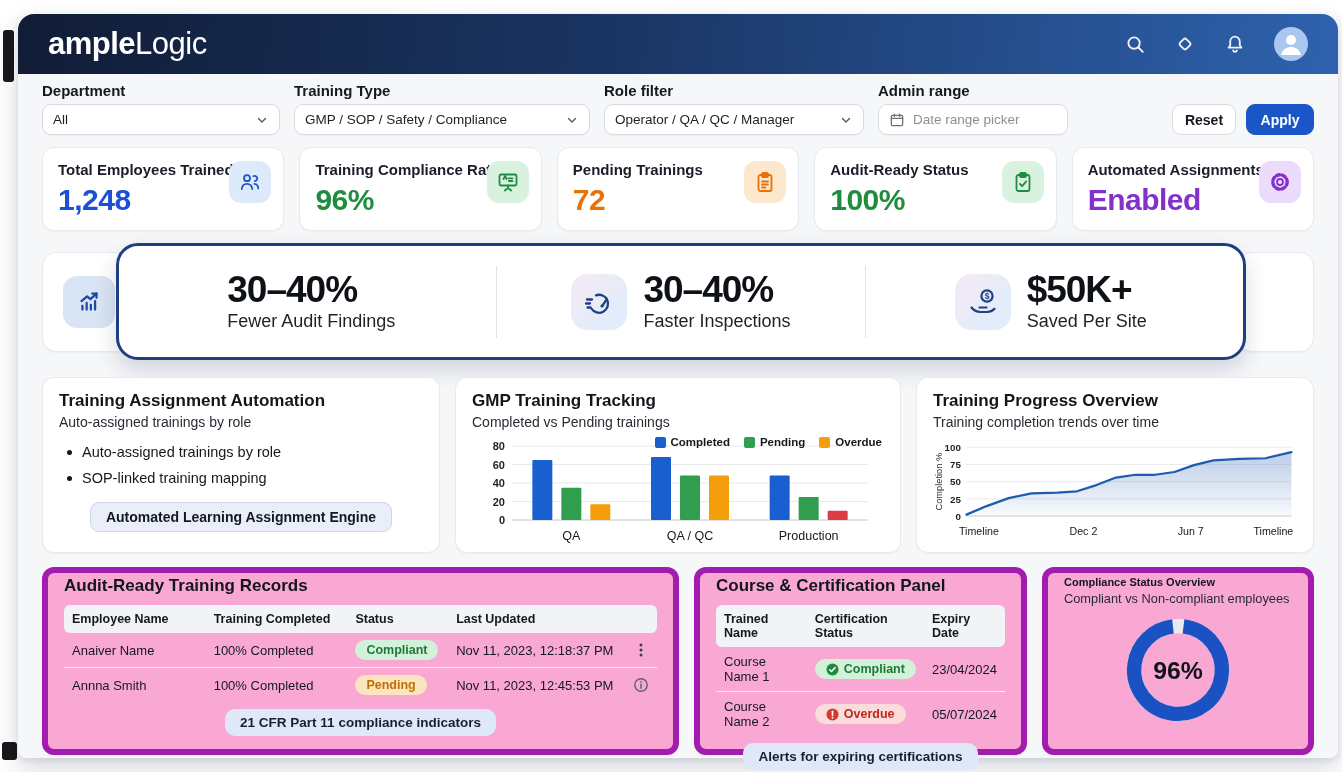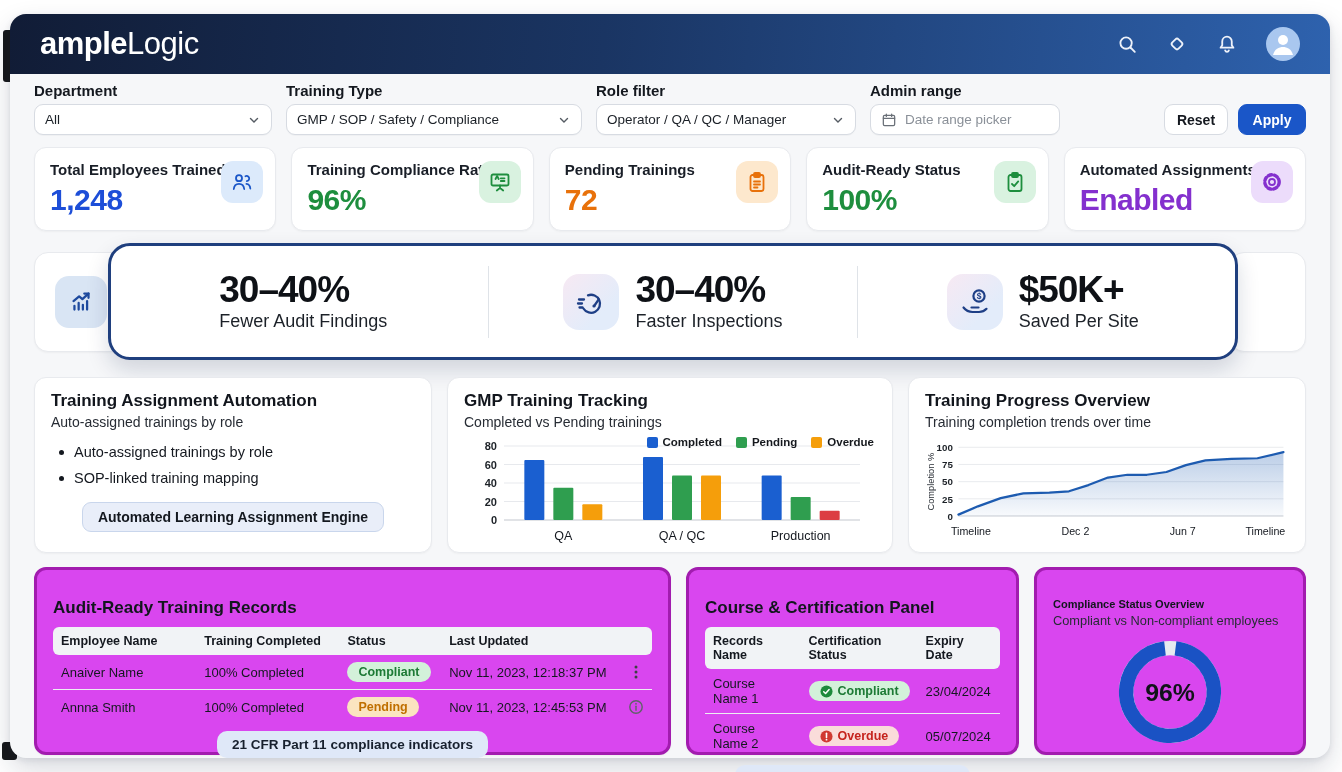--- a/index.html
+++ b/index.html
@@ -1,20 +1,20 @@
 <!DOCTYPE html>
 <html><head>
 <meta charset="utf-8">
 <style>
   * { margin:0; padding:0; box-sizing:border-box; }
   html,body { width:1342px; height:772px; background:#ffffff; font-family:"Liberation Sans","DejaVu Sans",sans-serif; overflow:hidden; }
   .page { position:relative; width:1342px; height:772px; }
   .acc-top { position:absolute; left:3px; top:30px; width:11px; height:52px; background:#17181a; border-radius:3px; }
   .acc-bottom { position:absolute; left:2px; top:742px; width:15px; height:18px; background:#17181a; border-radius:3px; }
-  .dash { position:absolute; left:10px; top:14px; width:1320px; height:744px; background:#f6f7f9; border-radius:16px;
+  .dash { position:absolute; left:18px; top:14px; width:1320px; height:744px; background:#f6f7f9; border-radius:8px;
           box-shadow:0 12px 28px rgba(20,30,60,.16), 0 2px 6px rgba(20,30,60,.10); }
   svg { font-family:inherit; display:block; }
 
   
   .navbar { height:60px; border-radius:16px 16px 0 0; display:flex; align-items:center; padding:0 30px;
             background:linear-gradient(95deg,#111c36 0%,#1a3563 45%,#2e62ae 100%); }
   .logo { color:#fff; font-size:31px; letter-spacing:-0.5px; display:flex; align-items:baseline; }
   .logo .b { font-weight:800; } .logo .l { font-weight:300; }
   .nav-icons { margin-left:auto; display:flex; align-items:center; gap:28px; color:#eef2fa; }
   .nav-ic { width:22px; height:22px; cursor:pointer; }
@@ -76,21 +76,21 @@
   .dot { width:5px; height:5px; border-radius:50%; background:#14181f; flex:0 0 auto; }
   .engine-badge { margin:16px auto 0; width:max-content; background:#e9eef9; border:1px solid #c9d6ec; border-radius:9px;
                   padding:6px 15px; font-size:14px; font-weight:700; color:#14181f; }
   .chart-wrap { position:relative; margin-top:4px; }
   .bar-legend { position:absolute; right:2px; top:2px; display:flex; gap:14px; font-size:11.5px; font-weight:700; color:#15181d; }
   .lg-item { display:flex; align-items:center; gap:5px; }
   .lg-swatch { width:11px; height:11px; border-radius:2px; display:inline-block; }
 
   
   .bottom-row { display:flex; gap:15px; margin-top:14px; }
-  .card { background:#d946ef; border:3px solid #a21caf; border-radius:12px; padding:28px 16px; height:188px;
+  .card { background:#f9a8d4; border:6px solid #a21caf; border-radius:12px; padding:3px 16px; height:188px;
           box-shadow:0 1px 2px rgba(0,0,0,.04); }
   .c-records { flex:0 0 637px; } .c-course { flex:1; } .c-donut { flex:0 0 272px; }
   .ctitle { font-size:17px; font-weight:800; color:#12161d; }
   table { width:100%; border-collapse:collapse; margin-top:9px; }
   thead th { background:#f1f3f6; font-size:12.5px; font-weight:700; color:#14181f; text-align:left; padding:7px 8px; }
   thead th:first-child { border-radius:6px 0 0 6px; } thead th:last-child { border-radius:0 6px 6px 0; }
   tbody td { font-size:13px; color:#14181f; padding:7px 8px; border-bottom:1px solid #eceef2; }
   tbody tr:last-child td { border-bottom:none; }
   .pill { display:inline-flex; align-items:center; gap:5px; padding:3px 11px; border-radius:20px; font-size:12.5px; font-weight:600; }
   .pill-green { background:#d3f1da; color:#1d7a35; }
@@ -429,21 +429,21 @@
             </tbody>
           </table>
           <div class="foot-badge">21 CFR Part 11 compliance indicators</div>
         </div>
 
         <div class="card c-course">
           <div class="ctitle">Course &amp; Certification Panel</div>
           <table>
             <thead>
               <tr>
-                <th style="width:34%">Records Name</th>
+                <th style="width:34%">Trained Name</th>
                 <th style="width:38%">Certification Status</th>
                 <th style="width:28%">Expiry Date</th>
               </tr>
             </thead>
             <tbody>
               <tr>
                 <td>Course Name 1</td>
                 <td><span class="pill pill-green">
                       <svg width="13" height="13" viewBox="0 0 14 14">
                         <circle cx="7" cy="7" r="6.5" fill="#1d8a3c"></circle>

